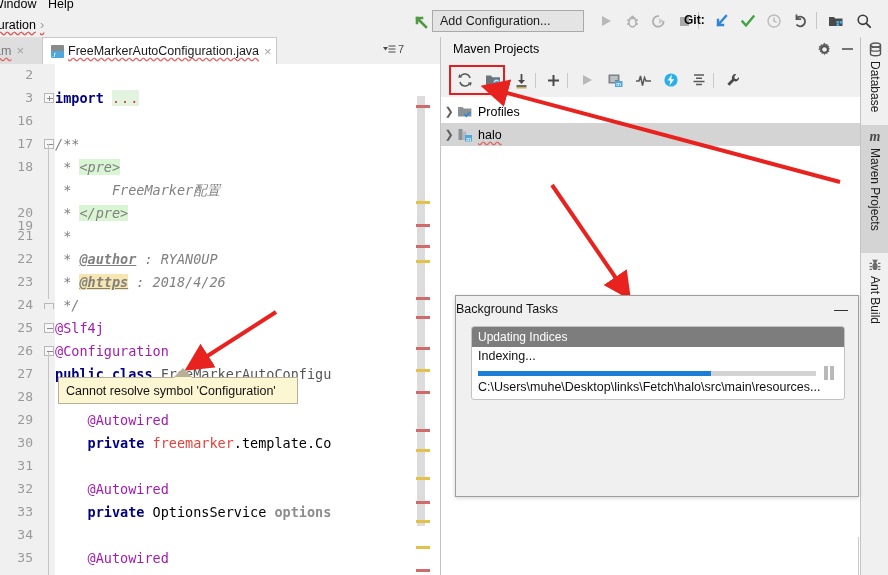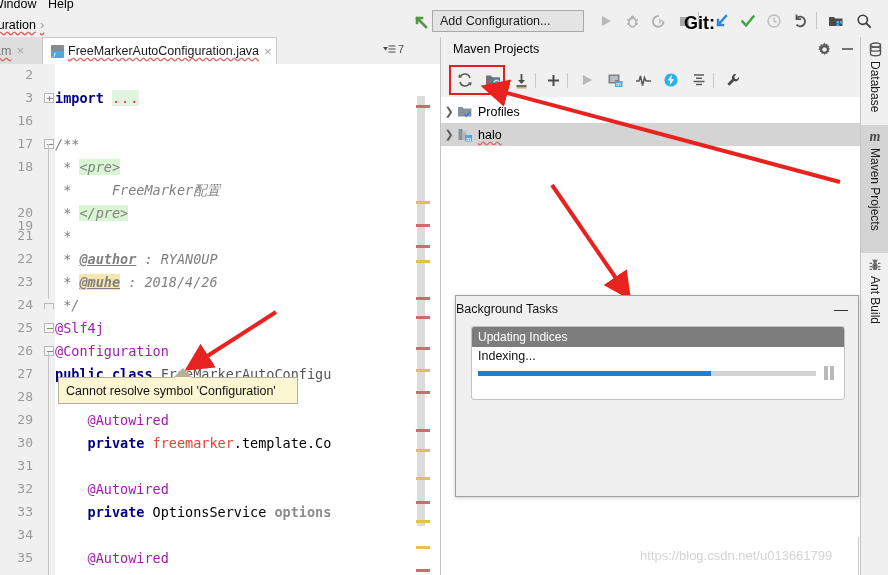--- a/index.html
+++ b/index.html
@@ -19,21 +19,21 @@
   
   .navrow{position:absolute;left:0;top:15px;width:888px;height:22px;background:#f0f0f0;}
   .crumb{position:absolute;left:-12px;top:2px;font-size:12.5px;color:#000;white-space:nowrap;text-decoration:underline;text-decoration-color:#d55;text-decoration-style:wavy;text-underline-offset:2px;}
   .crumb .sep{color:#9a9a9a;text-decoration:none;margin-left:4px;font-size:13px;}
 
   
   .toolbar{position:absolute;left:410px;top:8px;width:478px;height:32px;}
   .tb-item{position:absolute;top:0;height:26px;display:flex;align-items:center;justify-content:center;}
   .addconf{position:absolute;left:22px;top:2px;width:152px;height:22px;border:1px solid #a9a9a9;background:#e4e4e4;
            display:flex;align-items:center;padding-left:7px;font-size:12.5px;color:#1b1b1b;box-sizing:border-box;}
-  .gitlabel{position:absolute;left:274px;top:5px;font-size:18px;color:#000;font-weight:600;}
+  .gitlabel{position:absolute;left:274px;top:5px;font-size:12px;color:#000;font-weight:600;}
   .tbsep{position:absolute;top:4px;width:1px;height:17px;background:#c6c6c6;}
 
   
   .tabstrip{position:absolute;left:0;top:37px;width:440px;height:27px;background:#f0f0f0;}
   .tab{position:absolute;top:0;height:27px;display:flex;align-items:center;box-sizing:border-box;}
   .tab.inactive{left:-14px;width:56px;background:#dedede;padding-left:8px;}
   .tab.active{left:42px;width:235px;background:#fff;border-left:1px solid #c8c8c8;border-right:1px solid #c8c8c8;border-top:1px solid #c8c8c8;padding-left:8px;}
   .tabname{font-size:12.5px;color:#1b1b1b;white-space:nowrap;
            text-decoration:underline;text-decoration-color:#e06666;text-decoration-style:wavy;text-underline-offset:2px;}
   .tabname.dim{color:#7a7a7a;}
@@ -326,21 +326,21 @@
     <div class="codearea">
       <div class="cline" style="top:0px;"></div>
       <div class="cline" style="top:23px;"><span class="imp">import </span><span class="dots">...</span></div>
       <div class="cline" style="top:46px;"></div>
       <div class="cline" style="top:69px;"><span class="cm">/**</span></div>
       <div class="cline" style="top:92px;"><span class="cm"> * </span><span class="cmtag">&lt;pre&gt;</span></div>
       <div class="cline" style="top:115px;"><span class="cm"> *     FreeMarker配置</span></div>
       <div class="cline" style="top:138px;"><span class="cm"> * </span><span class="cmtag">&lt;/pre&gt;</span></div>
       <div class="cline" style="top:161px;"><span class="cm"> *</span></div>
       <div class="cline" style="top:184px;"><span class="cm"> * </span><span class="cmauthor">@author</span><span class="cm"> : RYAN0UP</span></div>
-      <div class="cline" style="top:207px;"><span class="cm"> * </span><span class="cmdate">@muhe</span><span class="cm"> : 2018/4/26</span></div>
+      <div class="cline" style="top:207px;"><span class="cm"> * </span><span class="cmdate">@https</span><span class="cm"> : 2018/4/26</span></div>
       <div class="cline" style="top:230px;"><span class="cm"> */</span></div>
       <div class="cline" style="top:253px;"><span class="ann">@Slf4j</span></div>
       <div class="cline" style="top:276px;"><span class="ann">@Configuration</span></div>
       <div class="cline" style="top:299px;"><span class="kw">public class </span><span class="cm" style="font-style:normal;color:#555;">FreeMarkerAutoConfigu</span></div>
       <div class="cline" style="top:322px;"></div>
       <div class="cline" style="top:345px;"><span>    </span><span class="ann">@Autowired</span></div>
       <div class="cline" style="top:368px;"><span>    </span><span class="kw">private </span><span class="typ">freemarker</span>.template.Co</div>
       <div class="cline" style="top:391px;"></div>
       <div class="cline" style="top:414px;"><span>    </span><span class="ann">@Autowired</span></div>
       <div class="cline" style="top:437px;"><span>    </span><span class="kw">private </span>OptionsService <span class="fld">options</span></div>
@@ -508,20 +508,21 @@
     <div class="bg-card">
       <div class="bg-cardhead">Updating Indices</div>
       <div class="bg-sub">Indexing...</div>
       <div class="bg-bar">
         <div class="bg-barfill" id="progressFill" style="width: 69%; background: rgb(26, 127, 212);"></div>
       </div>
       <div class="bg-pause">
           <i style="left:0;"></i>
           <i style="left:6px;"></i>
         </div>
+      <div class="bg-path">C:\Users\muhe\Desktop\links\Fetch\halo\src\main\resources...</div>
     </div>
   </div>
 
   <div class="rbar">
     <div class="rbtn" style="top:0px;height:88px;">
       <svg width="15" height="15" viewBox="0 0 15 15">
           <ellipse cx="7.5" cy="3" rx="5" ry="2" fill="none" stroke="#555" stroke-width="1.4"></ellipse>
           <path d="M2.5 3 V11.8 a5 2 0 0 0 10 0 V3" fill="none" stroke="#555" stroke-width="1.4"></path>
           <ellipse cx="7.5" cy="7.2" rx="5" ry="2" fill="none" stroke="#555" stroke-width="1.2"></ellipse>
         </svg>
@@ -561,16 +562,15 @@
 
   <svg class="arrow" style="left:480px;top:72px;" width="380" height="130">
     <defs>
         <marker id="ah3" markerWidth="7" markerHeight="7" refX="3" refY="3.5" orient="auto">
           <polygon points="0,0 7,3.5 0,7" fill="#e8231f"></polygon>
         </marker>
       </defs>
     <line x1="360" y1="110" x2="16" y2="18" stroke="#e8231f" stroke-width="4" marker-end="url(#ah3)"></line>
   </svg>
 
-  <div class="watermark">https://blog.csdn.net/u013661799</div>
   <div class="vdiv"></div>
 
 </div>
 
 </body></html>

